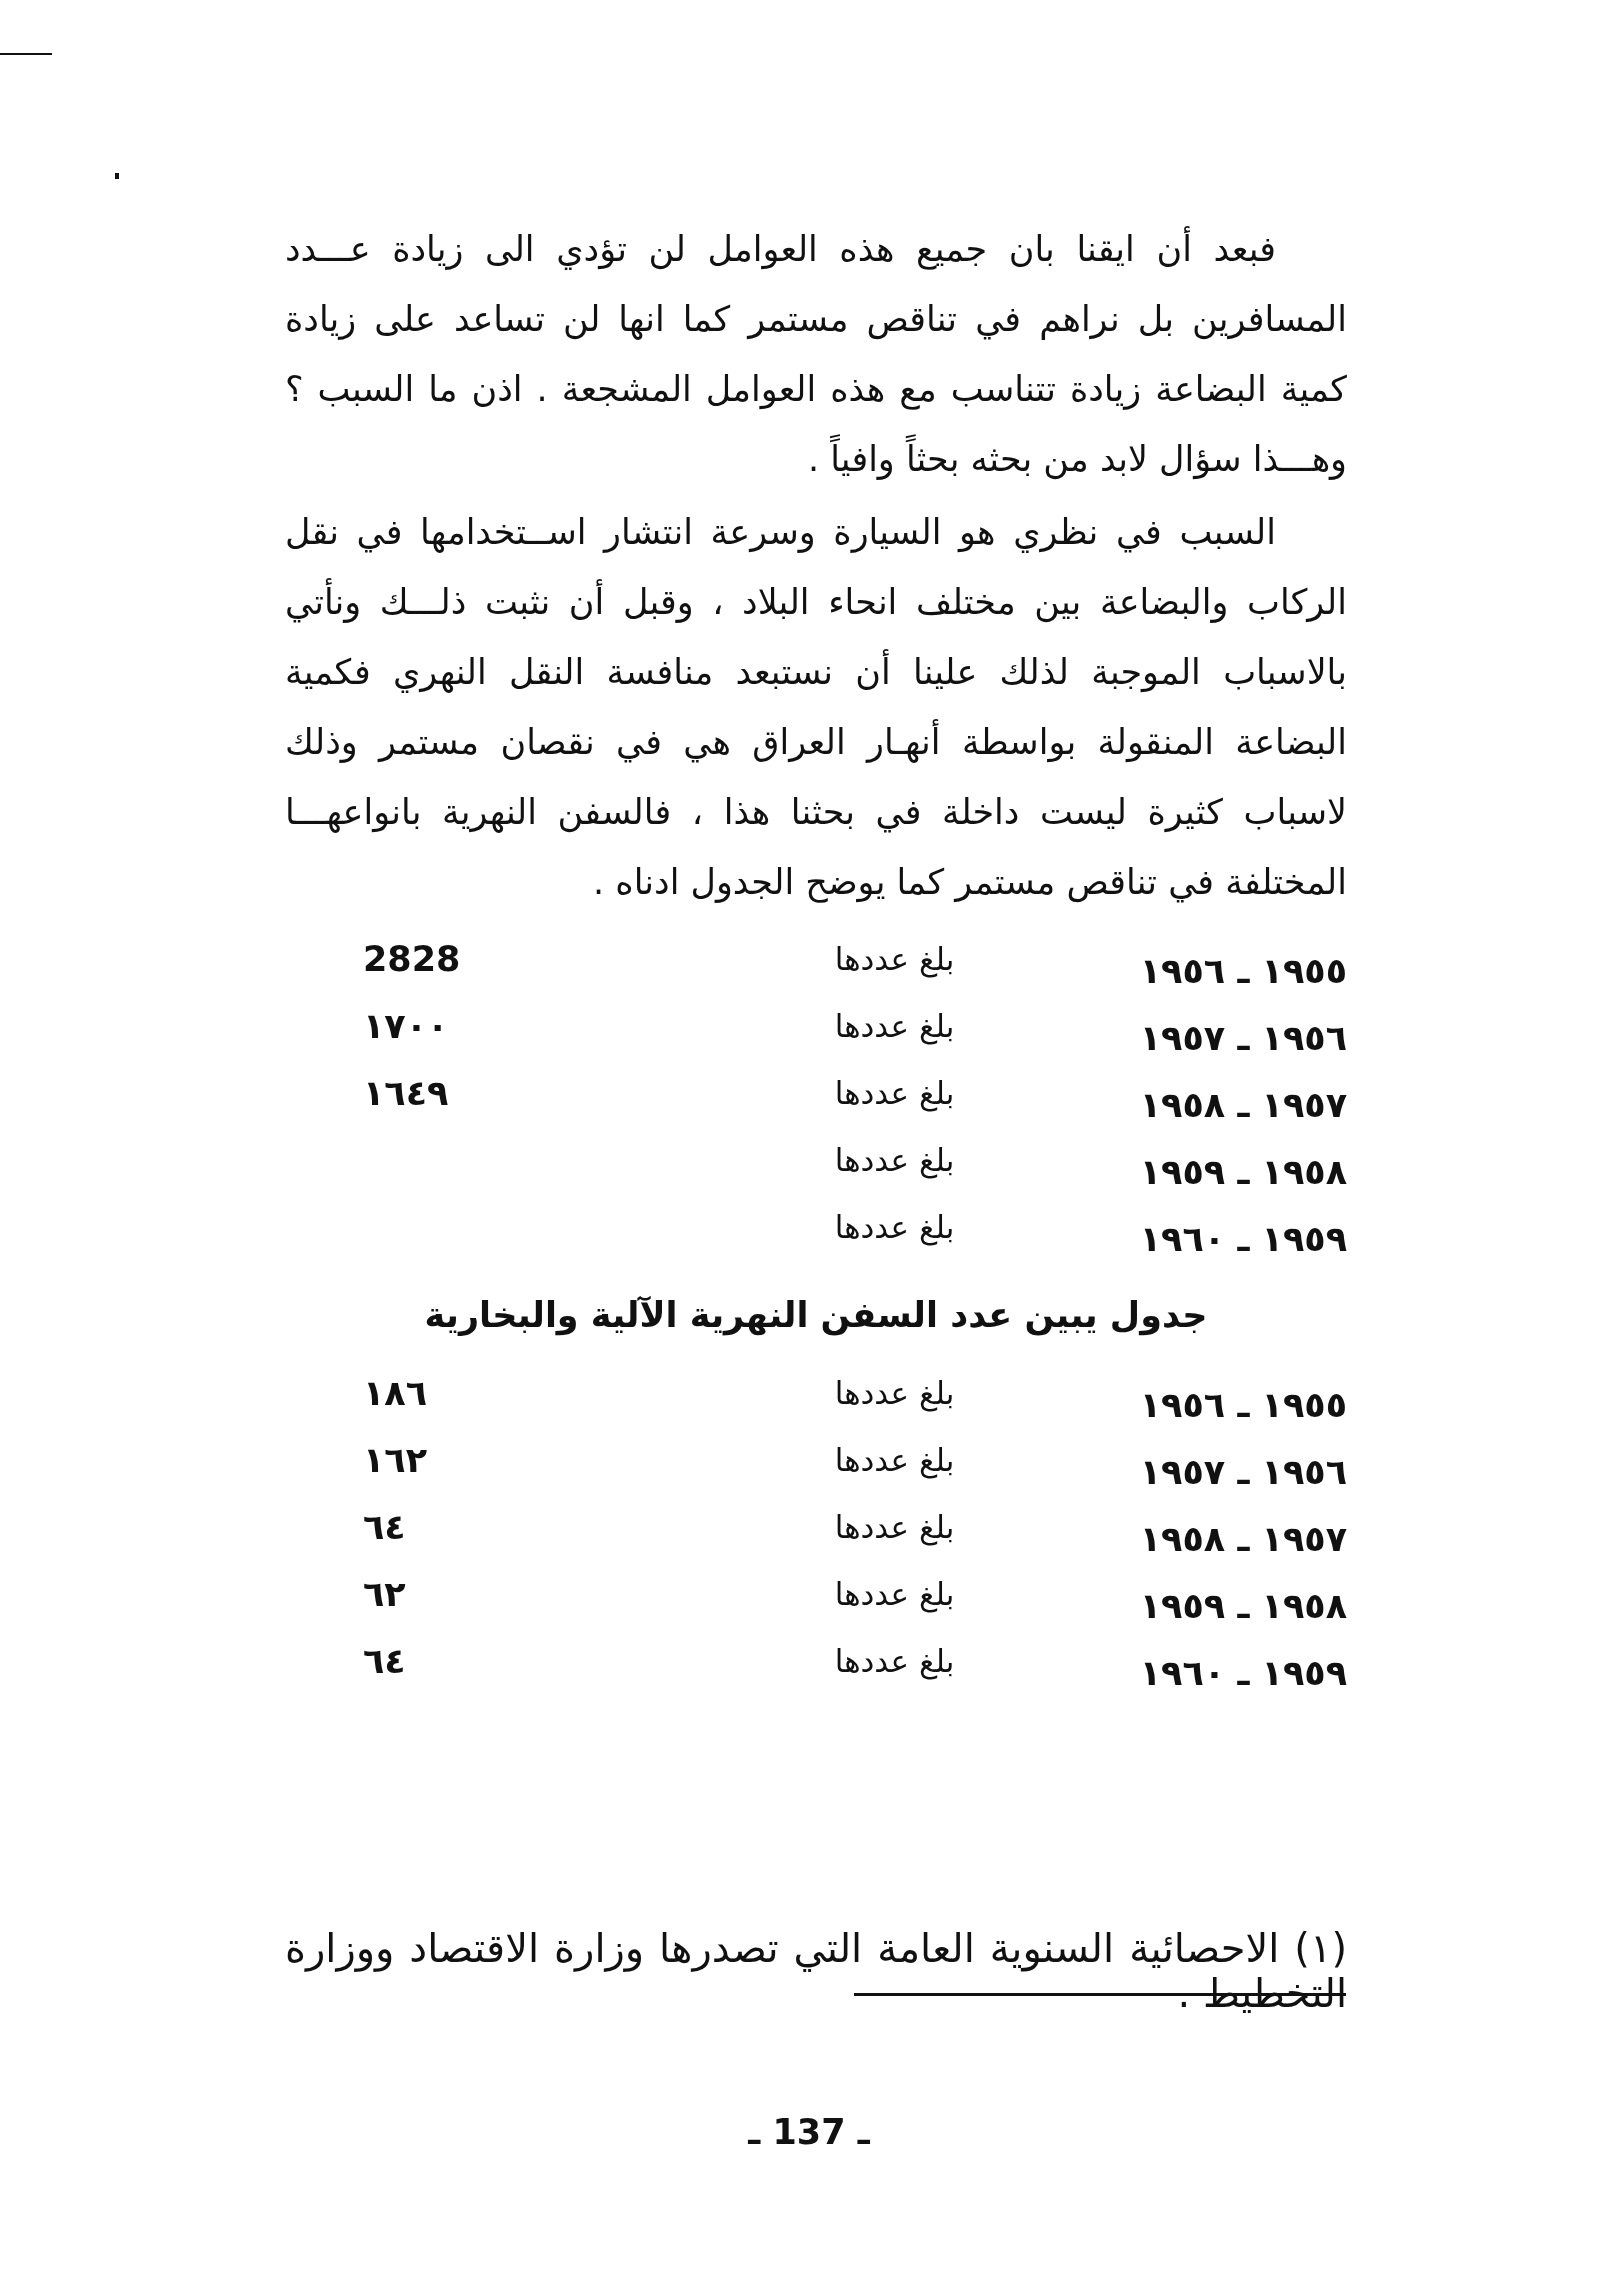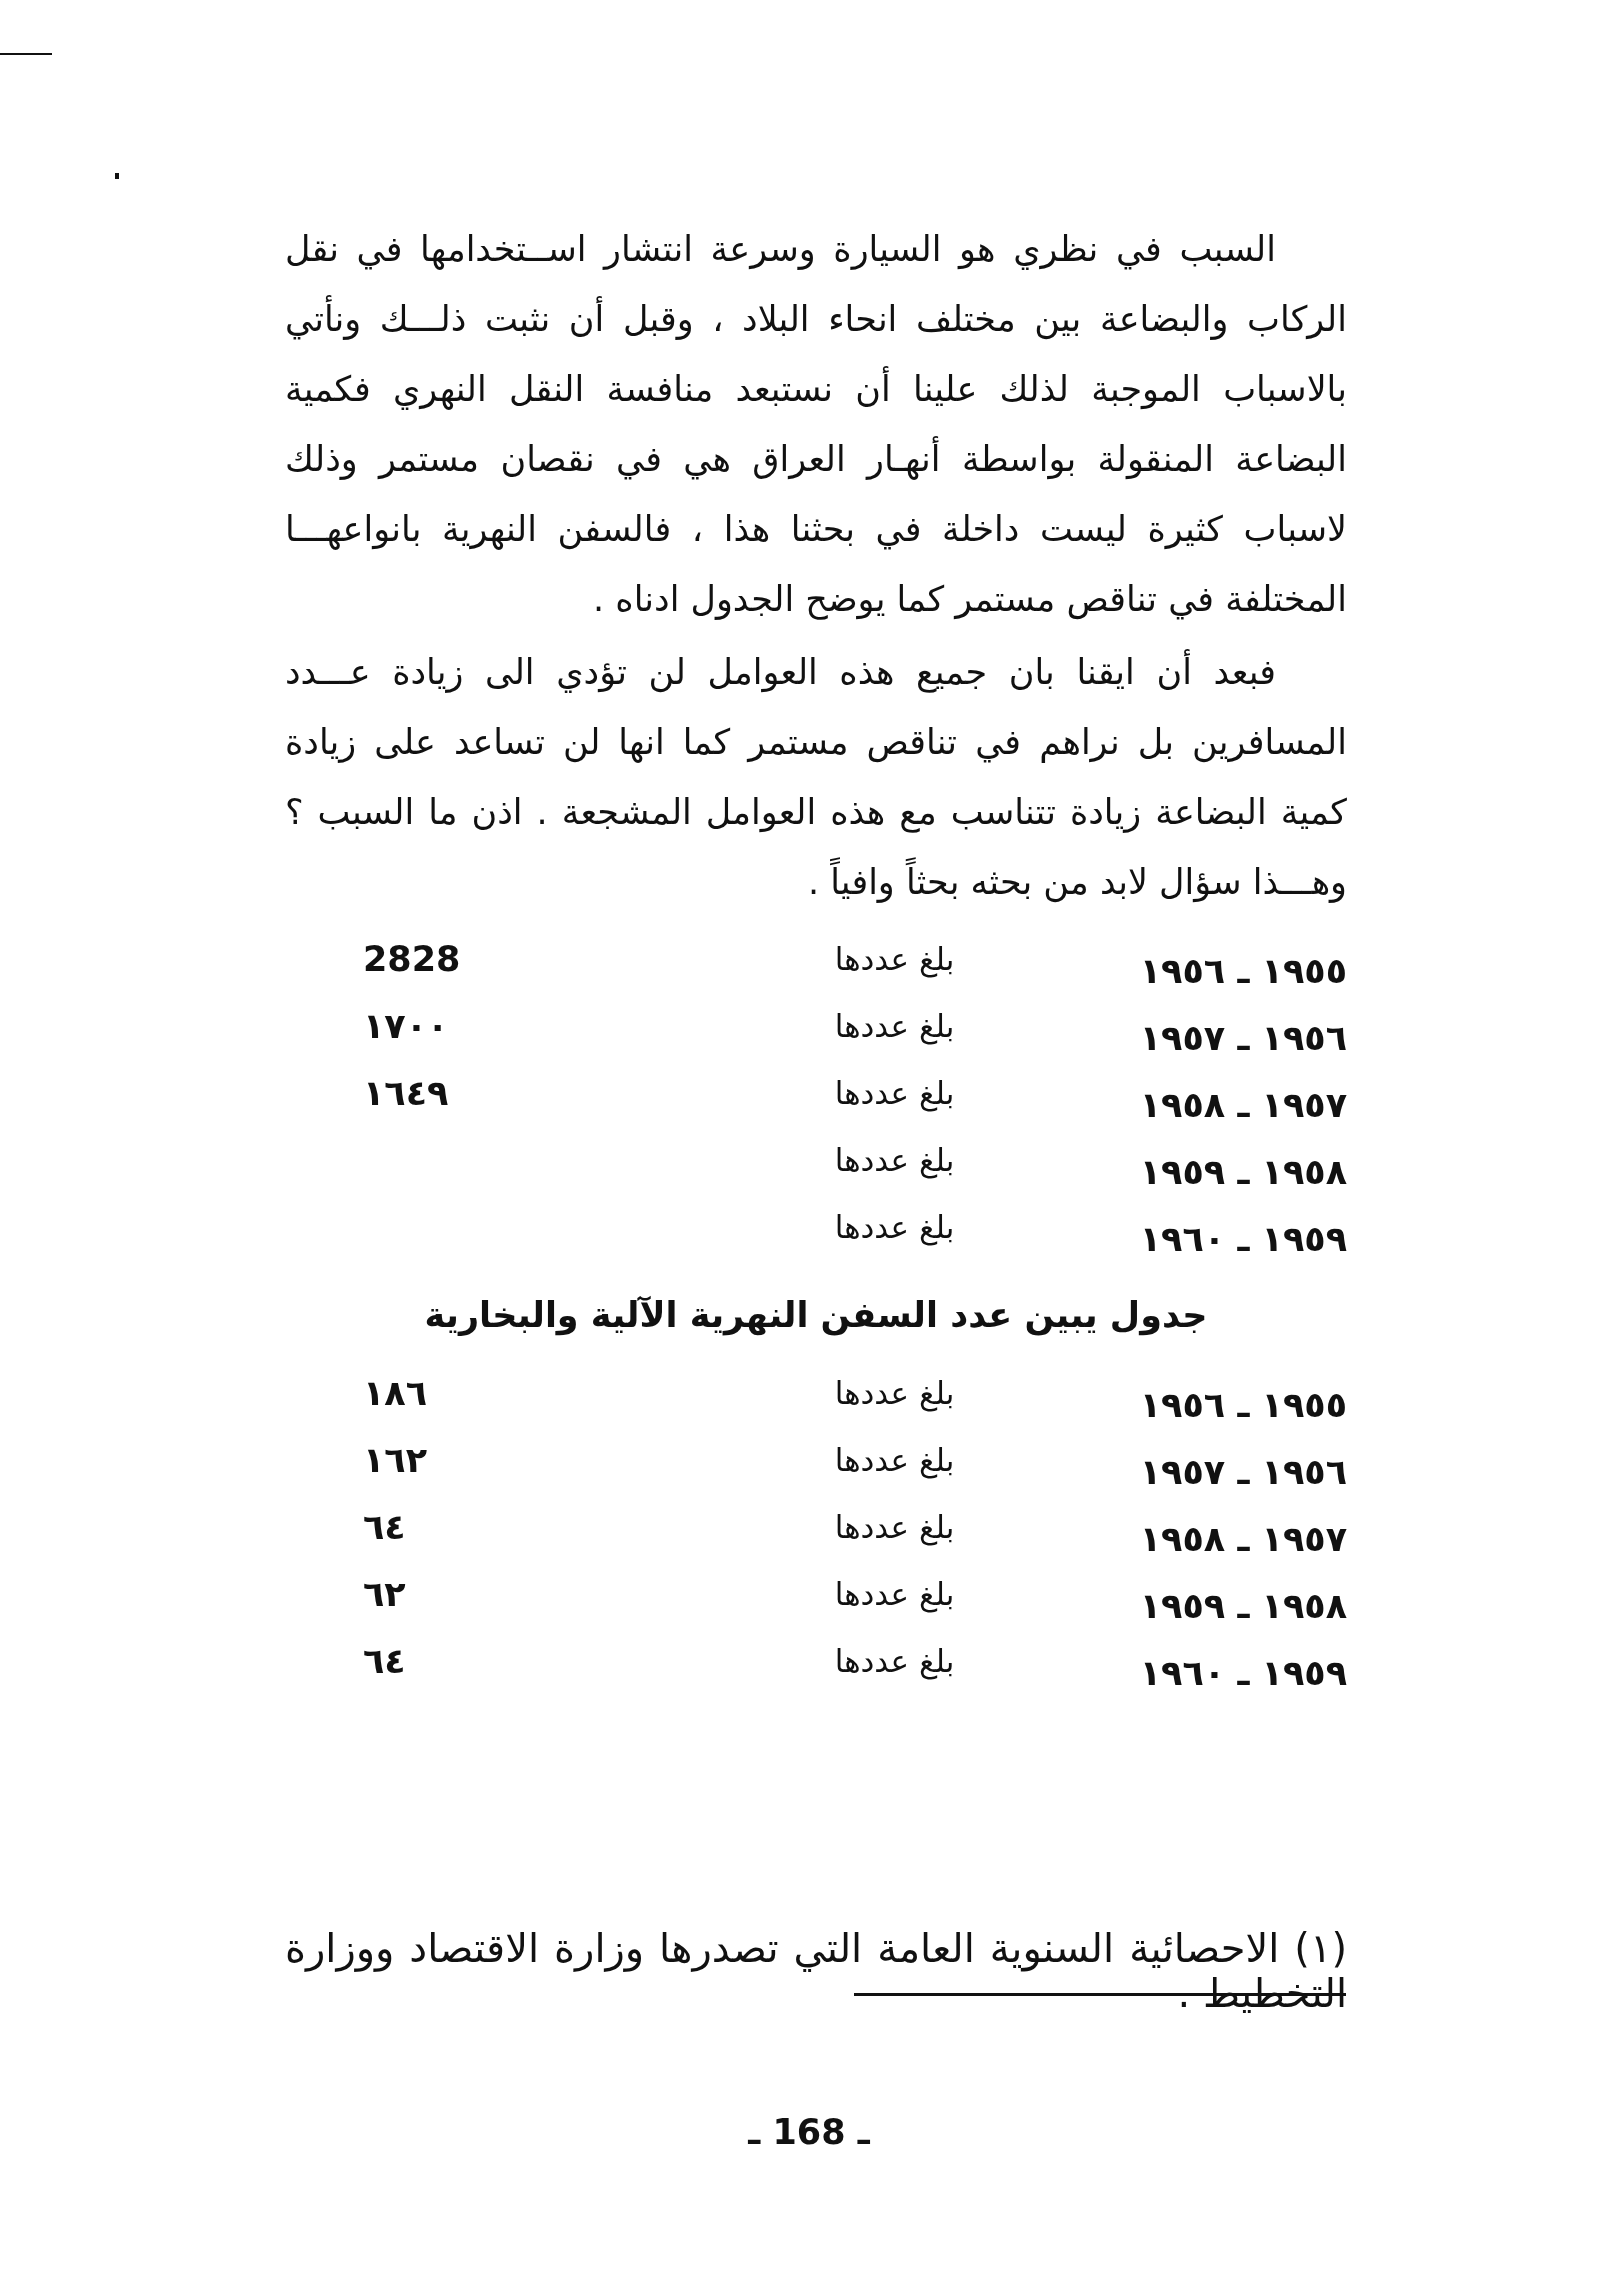--- a/index.html
+++ b/index.html
@@ -118,22 +118,22 @@
     }
   </style>
 </head>
 <body>
 
 <div class="corner-line"></div>
 <div class="speck"></div>
 
 <div class="page">
 
+  <p class="para indent">فبعد أن ايقنا بان جميع هذه العوامل لن تؤدي الى زيادة عـــدد المسافرين بل نراهم في تناقص مستمر كما انها لن تساعد على زيادة كمية البضاعة زيادة تتناسب مع هذه العوامل المشجعة . اذن ما السبب ؟ وهـــذا سؤال لابد من بحثه بحثاً وافياً .</p>
   <p class="para indent">السبب في نظري هو السيارة وسرعة انتشار اســتخدامها في نقل الركاب والبضاعة بين مختلف انحاء البلاد ، وقبل أن نثبت ذلـــك ونأتي بالاسباب الموجبة لذلك علينا أن نستبعد منافسة النقل النهري فكمية البضاعة المنقولة بواسطة أنهـار العراق هي في نقصان مستمر وذلك لاسباب كثيرة ليست داخلة في بحثنا هذا ، فالسفن النهرية بانواعهـــا المختلفة في تناقص مستمر كما يوضح الجدول ادناه .</p>
-  <p class="para indent">فبعد أن ايقنا بان جميع هذه العوامل لن تؤدي الى زيادة عـــدد المسافرين بل نراهم في تناقص مستمر كما انها لن تساعد على زيادة كمية البضاعة زيادة تتناسب مع هذه العوامل المشجعة . اذن ما السبب ؟ وهـــذا سؤال لابد من بحثه بحثاً وافياً .</p>
 
 
   <div class="table">
     <div class="row">
       <div class="cell-years">١٩٥٥ ـ ١٩٥٦</div>
       <div class="cell-label">بلغ عددها</div>
       <div class="cell-value">2828</div>
     </div>
     <div class="row">
       <div class="cell-years">١٩٥٦ ـ ١٩٥٧</div>
@@ -184,14 +184,14 @@
       <div class="cell-years">١٩٥٩ ـ ١٩٦٠</div>
       <div class="cell-label">بلغ عددها</div>
       <div class="cell-value">٦٤</div>
     </div>
   </div>
 
 </div>
 
 <div class="footnote-rule"></div>
 <div class="footnote">(١) الاحصائية السنوية العامة التي تصدرها وزارة الاقتصاد ووزارة التخطيط .</div>
-<div class="page-number">ـ 168 ـ</div>
+<div class="page-number">ـ 137 ـ</div>
 
 
 </body></html>

